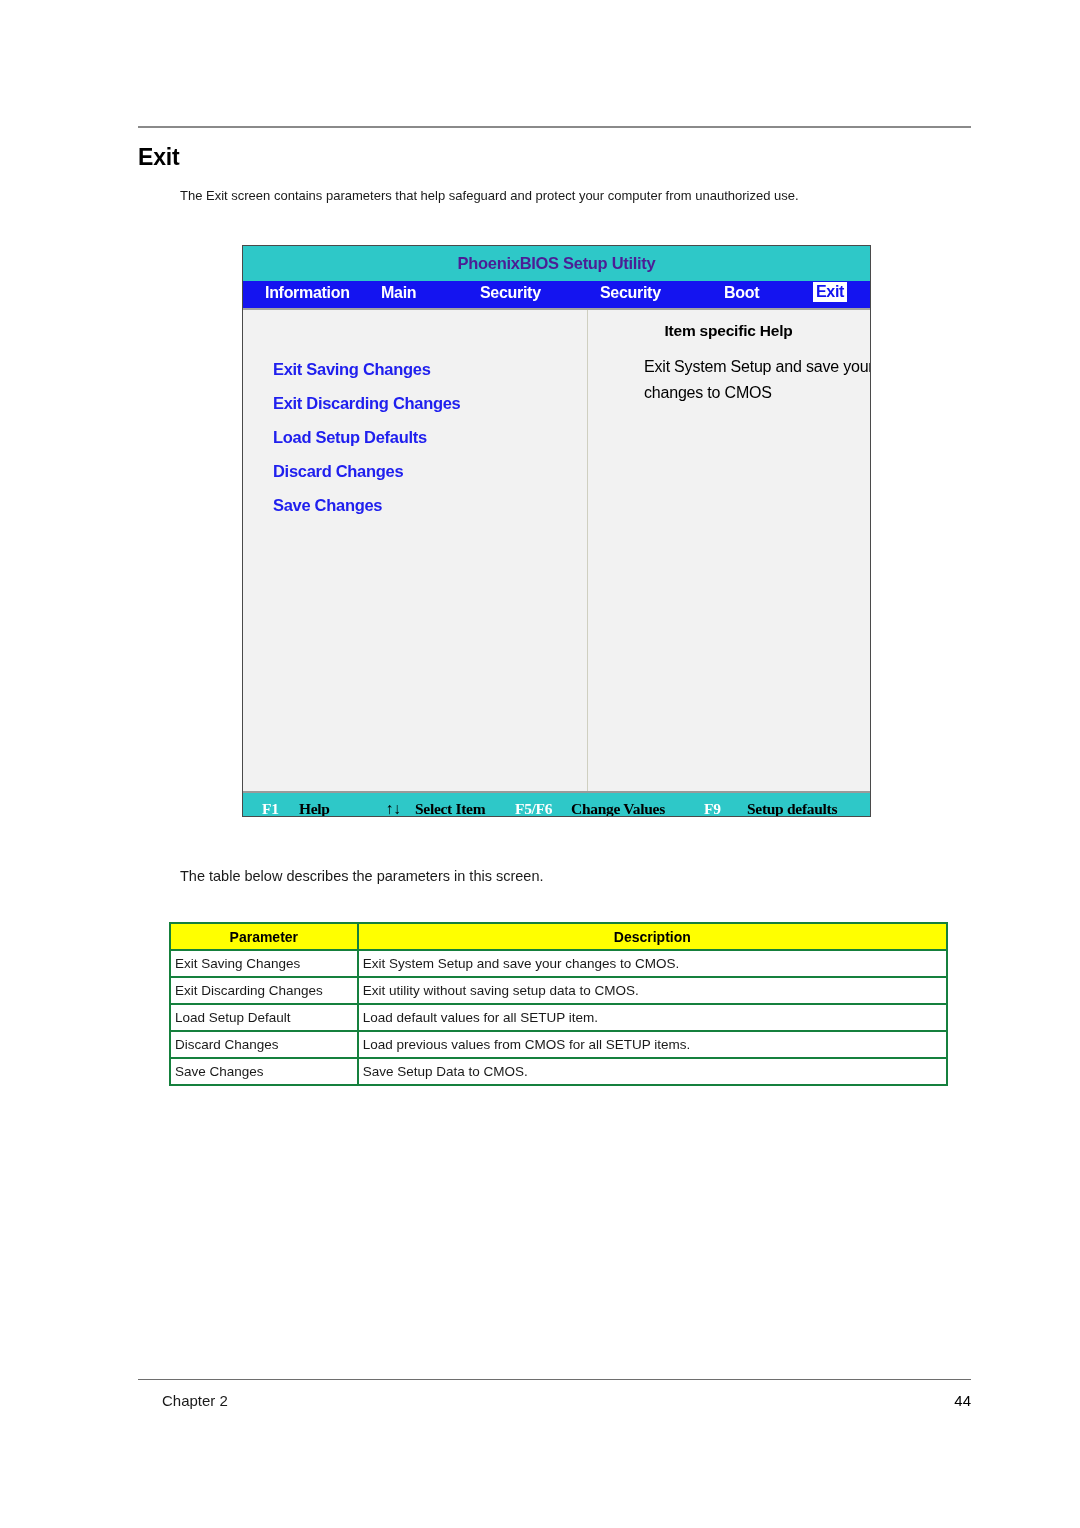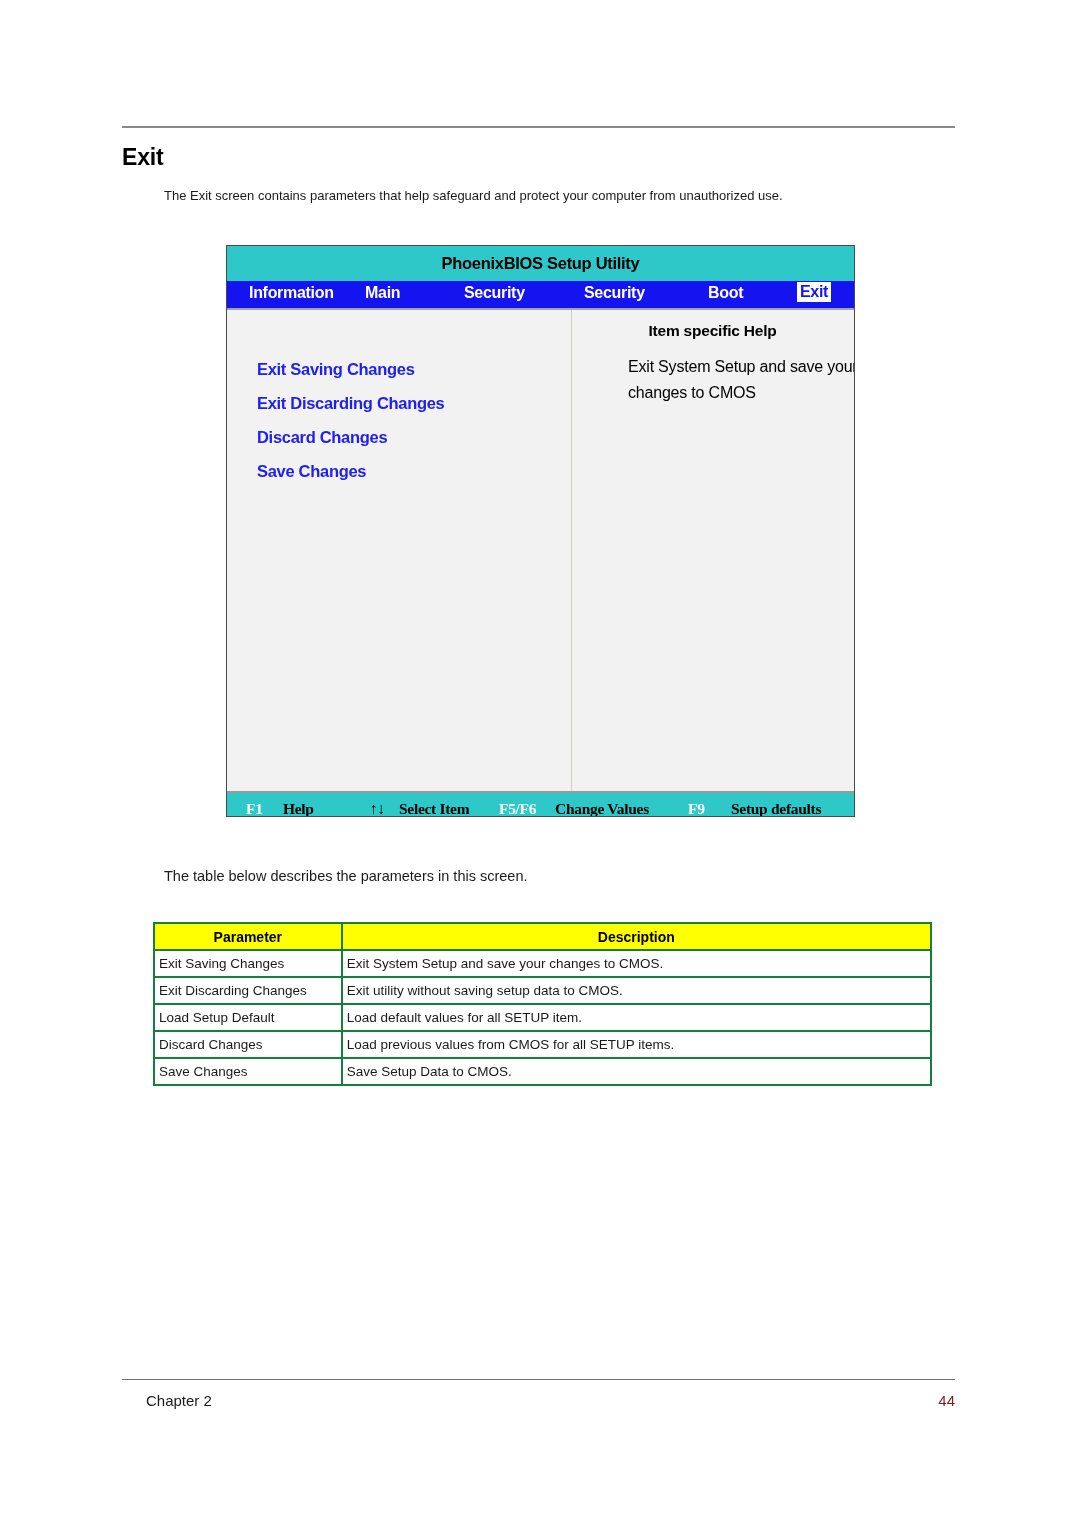--- a/index.html
+++ b/index.html
@@ -12,21 +12,21 @@
     background: #ffffff;
     font-family: "Liberation Sans", sans-serif;
     color: #000000;
     position: relative;
     overflow: hidden;
   }
 
   
   .page {
     position: absolute;
-    left: 0; top: 0;
+    left: 16px; top: 0;
     width: 908px;
     height: 1528px;
     padding-left: 36px;
   }
 
   .top-rule {
     position: absolute;
     left: 122px;
     top: 126px;
     width: 833px;
@@ -74,21 +74,21 @@
     background: #f2f2f2;
     border: 1px solid #4a4a4a;
     box-sizing: border-box;
     font-family: "Liberation Sans", sans-serif;
     overflow: hidden;
   }
 
   .bios-title {
     height: 35px;
     background: #2ec8c8;
-    color: #000000;
+    color: #4c1d95;
     font-size: 16.5px;
     font-weight: bold;
     display: flex;
     align-items: center;
     justify-content: center;
     letter-spacing: -0.3px;
   }
 
   .bios-menubar {
     height: 27px;
@@ -251,21 +251,21 @@
     font-size: 15px;
     color: #1a1a1a;
   }
   .footer-right {
     position: absolute;
     left: 905px;
     top: 1392px;
     width: 50px;
     text-align: right;
     font-size: 15px;
-    color: #7f1d1d;
+    color: #000000;
   }
 </style>
 </head>
 <body>
 
 <div class="page">
 
   <div class="top-rule"></div>
 
   <div class="page-heading">Exit</div>
@@ -292,20 +292,21 @@
       <div class="help-title">Item specific Help</div>
 
       <div class="help-text">
         <span>Exit System Setup and save your</span>
         <span class="lastline">changes to CMOS</span>
       </div>
 
       <div class="opt-list">
         <div class="opt">Exit Saving Changes</div>
         <div class="opt">Exit Discarding Changes</div>
+        <div class="opt">Load Setup Defaults</div>
         <div class="opt">Discard Changes</div>
         <div class="opt">Save Changes</div>
       </div>
 
     </div>
 
     <div class="bios-footer">
       <div class="frow r1">
         <span class="fk" style="left:19px;">F1</span>
         <span class="fl" style="left:56px;">Help</span>

